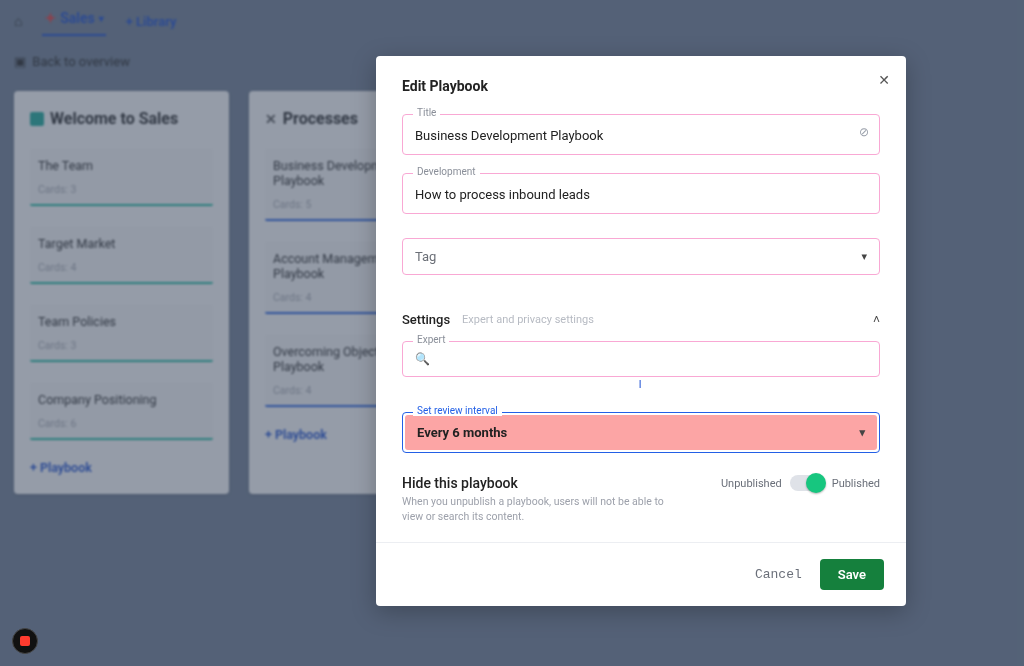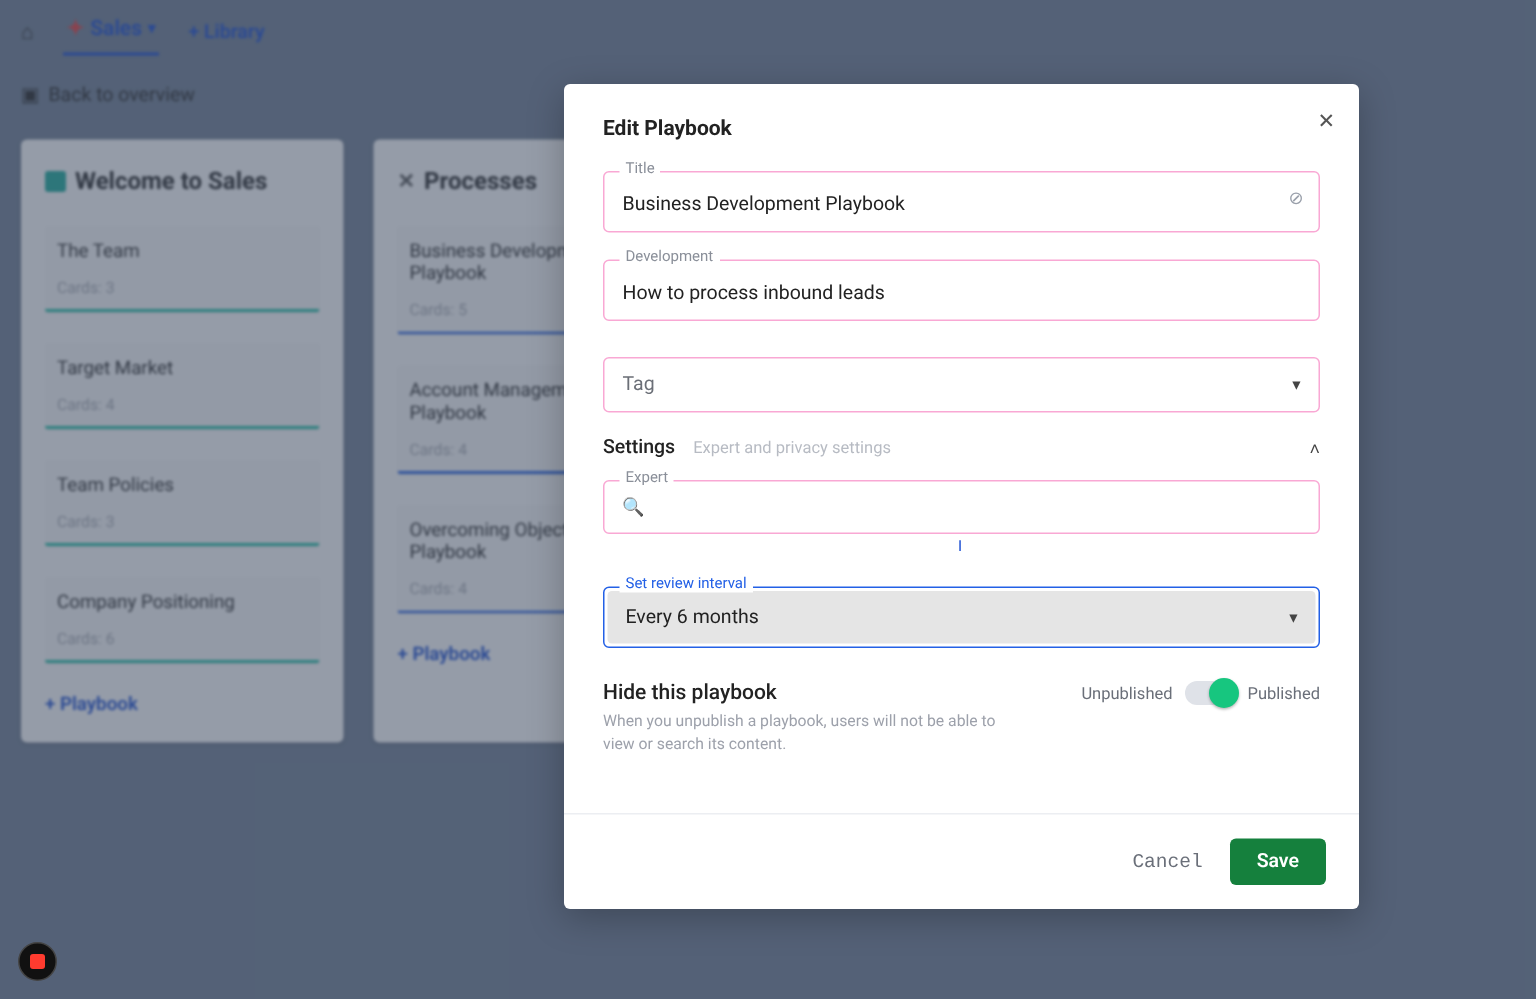--- a/index.html
+++ b/index.html
@@ -28,30 +28,30 @@
   .modal-title { font-size:14px; font-weight:700; color:#222; }
   .close-x { position:absolute; top:16px; right:16px; font-size:14px; color:#555; cursor:pointer; }
   .field { border:1px solid #f9a8d4; border-radius:4px; padding:10px 12px 10px; margin-top:18px; position:relative; }
   .field.first { margin-top:20px; }
   .float-label { position:absolute; top:-8px; left:10px; background:#fff; padding:0 4px; font-size:10px; color:#8a8f99; }
   .field input[type=text] { border:none; outline:none; width:100%; font-size:13px; color:#222; background:transparent; }
   .field .clear { position:absolute; right:10px; top:10px; color:#9aa0ab; font-size:12px; }
   .tag-field { display:flex; align-items:center; justify-content:space-between; }
   .tag-ph { color:#6b6f77; font-size:13px; }
   .caret { font-size:11px; color:#444; }
-  .settings-row { display:flex; align-items:center; gap:12px; margin-top:16px; justify-content:space-between; }
+  .settings-row { display:flex; align-items:center; gap:12px; margin-top:37px; justify-content:space-between; }
   .settings-lbl { font-size:13px; color:#222; font-weight:500;}
   .settings-sub { font-size:11px; color:#b7bbc3; }
   .chev { font-size:12px; color:#444; }
   .expert { display:flex; align-items:center; gap:8px; }
   .search-icon { font-size:12px; color:#555; }
   .cursor-line { color:#1449d1; font-size:10px; margin-left:-2px;}
   .interval { border:1px solid #2360e6; border-radius:4px; margin-top:20px; position:relative; }
   .interval .float-label { color:#2360e6; font-size:10px; }
-  .interval-inner { background:#e5e5e5; margin:2px; border-radius:3px; padding:10px 12px; display:flex; justify-content:space-between; align-items:center; }
+  .interval-inner { background:#fca5a5; margin:2px; border-radius:3px; padding:10px 12px; display:flex; justify-content:space-between; align-items:center;font-weight:bold; }
   .interval-val { font-size:13px; color:#222; }
   .hide-section { margin-top:22px; display:flex; justify-content:space-between; align-items:flex-start; gap:20px;}
   .hide-title { font-size:14px; color:#222; font-weight:500; }
   .hide-desc { font-size:10.5px; color:#9da1ab; margin-top:4px; max-width:270px; line-height:1.4; }
   .pub-wrap { display:flex; align-items:center; gap:8px; }
   .pub-lbl { font-size:11px; color:#6a6f79; }
   .toggle { width:34px; height:16px; border-radius:10px; background:#dfe2e8; position:relative; }
   .toggle .knob { position:absolute; right:-2px; top:-2px; width:20px; height:20px; border-radius:50%; background:#17c67f; box-shadow:0 1px 2px rgba(0,0,0,.3);}
   .modal-footer { border-top:1px solid #eceef2; padding:16px 22px; display:flex; justify-content:flex-end; gap:18px; align-items:center; }
   .btn-cancel { color:#6a6f79; font-size:13px; background:none; border:none; cursor:pointer;font-family:Liberation Mono, monospace;}

